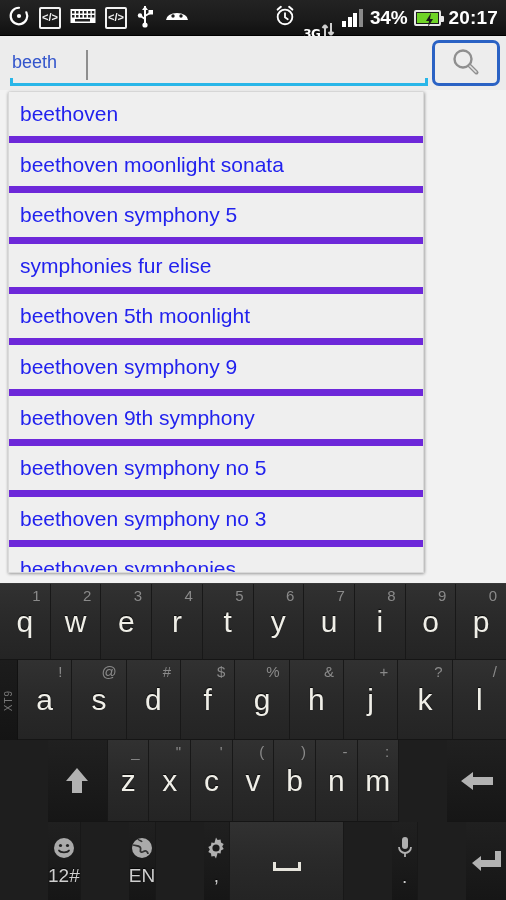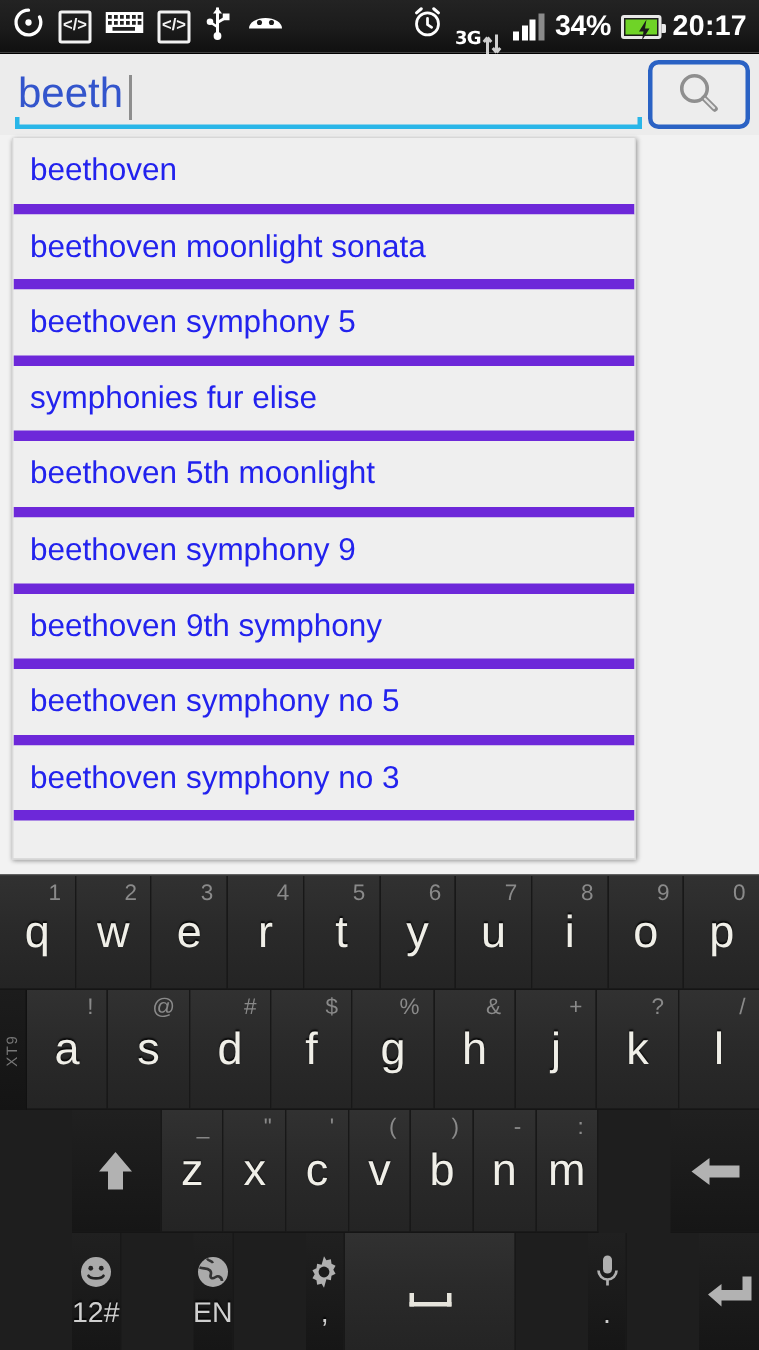--- a/index.html
+++ b/index.html
@@ -21,21 +21,21 @@
   #status-right { margin-left:auto; display:flex; align-items:center; gap:7px; padding-right:8px; }
   .sicon { display:block; }
   .code-box {
     width:22px; height:22px; border:2px solid #f2f2f2; border-radius:2px;
     display:flex; align-items:center; justify-content:center;
     font-size:11px; font-weight:bold; color:#f2f2f2;
     font-family:"Liberation Sans", sans-serif; line-height:1;
   }
   .pct { font-size:19px; font-weight:bold; letter-spacing:-.2px; color:#fff; }
   .clock { font-size:19px; font-weight:bold; letter-spacing:.2px; color:#fff; }
-  .threeg { display:flex; align-items:flex-start;margin-top:24px; }
+  .threeg { display:flex; align-items:flex-end;margin-top:24px; }
   .threeg-txt { font-size:12px; font-weight:bold; line-height:9px; color:#fff;
                 letter-spacing:-.5px; font-family:"DejaVu Sans", sans-serif; }
 
   
   .bars { display:flex; align-items:flex-end; gap:1.5px; height:18px; }
   .bars i { display:block; width:4px; background:#fff; }
   .bars i.b1 { height:6px; } .bars i.b2 { height:10px; }
   .bars i.b3 { height:14px; } .bars i.b4 { height:18px; background:#8a8a8a; }
 
   
@@ -51,21 +51,21 @@
   
   #search-area {
     position:absolute; top:36px; left:0; width:506px; height:54px;
     background:#ececec;
   }
   #search-field-wrap {
     position:absolute; left:10px; top:6px; width:418px; height:44px;
   }
   #search-input {
     width:100%; height:40px; border:none; outline:none; background:transparent;
-    font-size:28px; color:#3355cc; font-family:"Liberation Sans", sans-serif;
+    font-size:18px; color:#3355cc; font-family:"Liberation Sans", sans-serif;
     padding:0 2px; caret-color:#888;
   }
   #search-underline {
     position:absolute; left:0; bottom:0; width:418px; height:3px;
     background:#29b6e8;
   }
   #search-underline:before, #search-underline:after {
     content:""; position:absolute; bottom:0; width:3px; height:8px; background:#29b6e8;
   }
   #search-underline:before { left:0; } #search-underline:after { right:0; }
@@ -249,20 +249,21 @@
   <div id="suggestions">
     <div class="suggestion">beethoven</div>
     <div class="suggestion">beethoven moonlight sonata</div>
     <div class="suggestion">beethoven symphony 5</div>
     <div class="suggestion">symphonies fur elise</div>
     <div class="suggestion">beethoven 5th moonlight</div>
     <div class="suggestion">beethoven symphony 9</div>
     <div class="suggestion">beethoven 9th symphony</div>
     <div class="suggestion">beethoven symphony no 5</div>
     <div class="suggestion">beethoven symphony no 3</div>
+    <div class="suggestion">beethoven symphonies</div>
   </div>
 
   <div id="keyboard">
 
     <div class="krow r1">
       <div class="key">
           <span class="hint">1</span>
           <span>q</span>
         </div>
       <div class="key">

